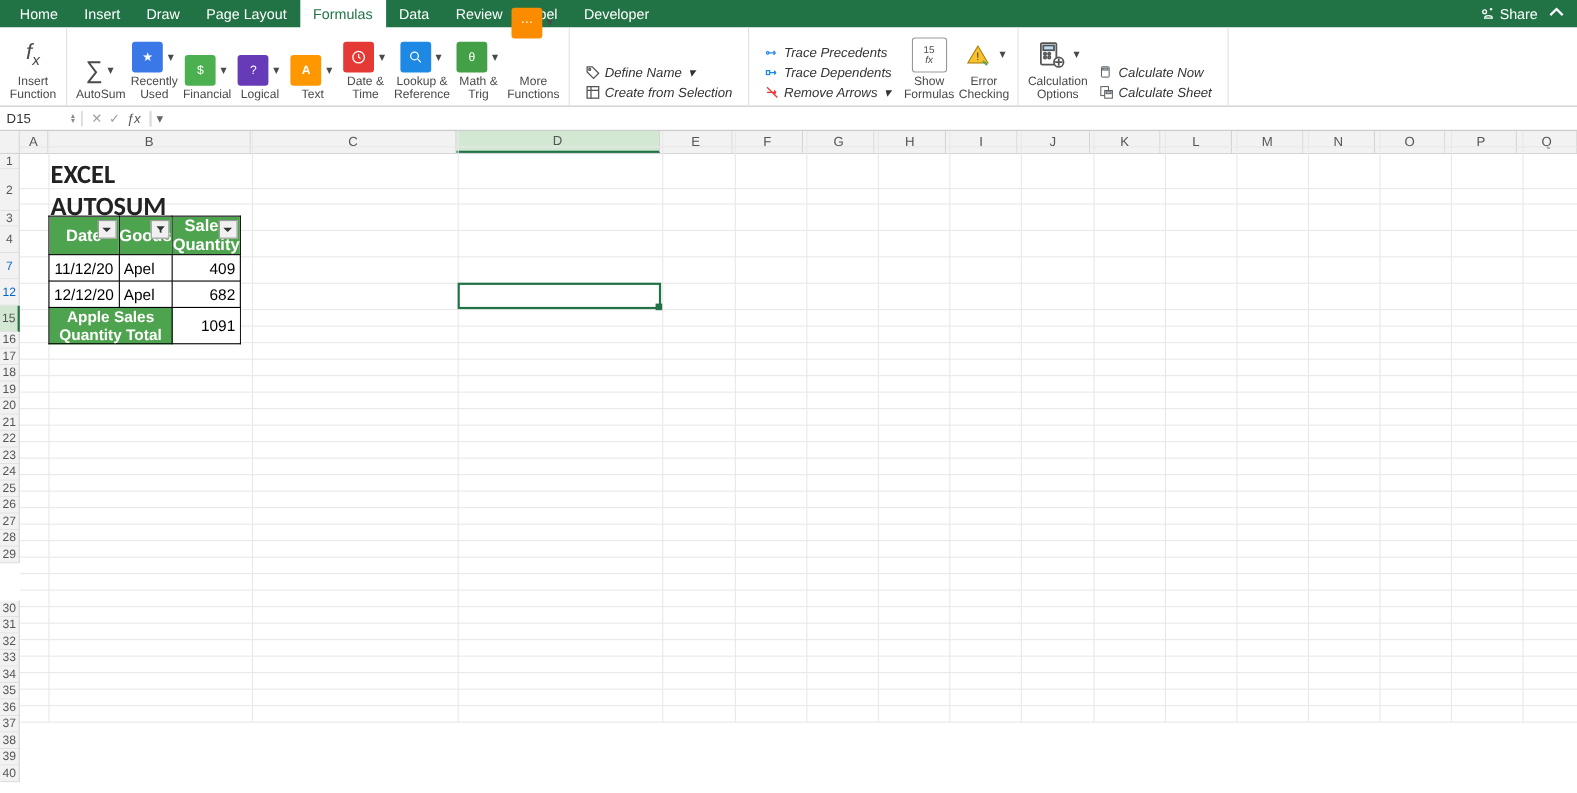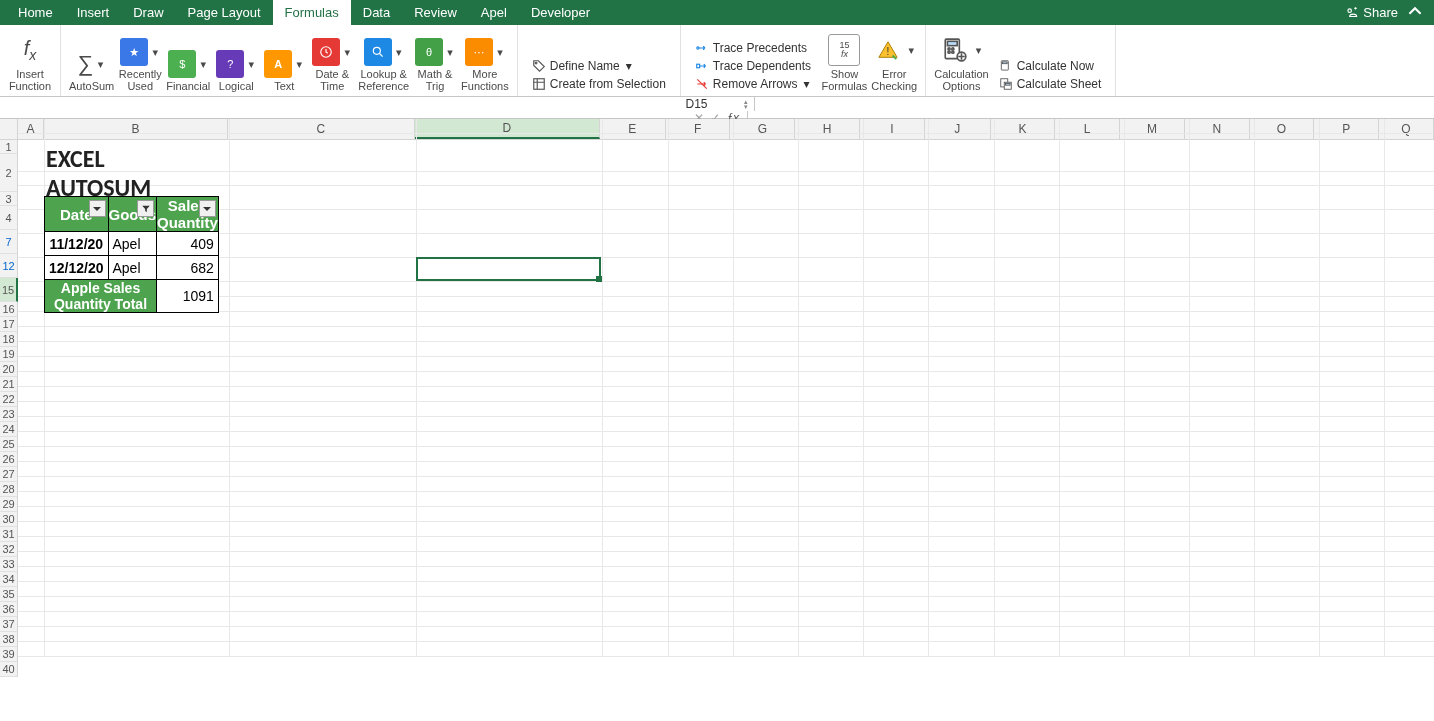--- a/index.html
+++ b/index.html
@@ -16,26 +16,26 @@
 
   
   .ribbon { height: 72px; border-bottom: 1px solid #c6c6c6; background: #fff; display: flex; align-items: stretch; font-size: 11px; color: #4a4a4a; }
   .rgroup { display: flex; align-items: flex-end; padding: 4px 8px 4px 8px; border-right: 1px solid #e1e1e1; gap: 4px; }
   .ritem { display: flex; flex-direction: column; align-items: center; justify-content: flex-end; min-width: 44px; text-align: center; line-height: 1.1; gap: 2px; cursor: pointer; }
   .ritem .label2 { font-size: 11px; }
   .ricon { width: 28px; height: 28px; display: flex; align-items: center; justify-content: center; border-radius: 3px; }
   .ricon.big { width: 32px; height: 32px; }
   .ricon.pill { width: 40px; }
   .stackcol { display:flex; flex-direction:column; gap:2px; align-items:flex-start; justify-content:center; padding:0 4px; }
-  .stackcol .row { display:flex; align-items:center; gap:4px; font-size:12px; color:#333; cursor:pointer; padding:1px 2px; white-space:nowrap;}
+  .stackcol .row { display:flex; align-items:center; gap:4px; font-size:12px; color:#333; cursor:pointer; padding:1px 2px; white-space:nowrap;font-style:italic;}
   .stackcol .row svg { width:14px; height:14px; }
   .dd-caret { width:10px; text-align:center; }
 
   
-  .fbar { height: 22px; border-bottom: 1px solid #c6c6c6; display: flex; align-items: center; font-size: 12px; color:#333;flex-direction:column; }
+  .fbar { height: 22px; border-bottom: 1px solid #c6c6c6; display: flex; align-items: center; font-size: 12px; color:#333; }
   .namebox { width: 75px; border-right: 1px solid #c6c6c6; padding: 0 6px; display:flex; align-items:center; justify-content:space-between;}
   .namebox .spin { display:flex; flex-direction:column; line-height:5px; color:#888; font-size:7px;}
   .fbar-icons { display:flex; align-items:center; gap:6px; padding:0 8px; color:#a0a0a0; border-right:1px solid #c6c6c6;}
   .fbar-icons .fx { font-style:italic; color:#555;}
   .finput { flex:1; padding:0 6px; }
   .fexpand { width:16px; text-align:center; color:#666; cursor:pointer; border-left:1px solid #e1e1e1;}
 
   
   .grid-wrap { position: relative; height: calc(721px - 25px - 72px - 22px); display:flex; }
   .gutter-corner { width: 18px; height: 21px; background:#f3f2f2; border-right:1px solid #d4d4d4; border-bottom:1px solid #d4d4d4; }
@@ -52,21 +52,21 @@
 
   
   .title-cell { position:absolute; font-weight:700; font-size:24px; font-family: Calibri, Arial, sans-serif; left:28px; top:25px; color:#222;}
   .data-table { position:absolute; left:26px; top:77px; border-collapse:collapse; font-family: Calibri, Arial, sans-serif;}
   .data-table th, .data-table td { border:1px solid #000; height:24px; }
   .data-table th { background:#4ea34e; color:#fff; font-weight:700; font-size:15px; position:relative; text-align:center;}
   .data-table th .fbtn { position:absolute; right:2px; top:3px; width:17px; height:17px; background:#f0f0f0; border:1px solid #999; display:flex;align-items:center;justify-content:center;}
   .data-table th .fbtn svg { width:10px;height:10px;}
   .data-table td { font-size:14px; padding:0 4px; background:#fff;}
   .data-table td.num { text-align:right; }
-  .data-table td.center { text-align:center;font-weight:bold; }
+  .data-table td.center { text-align:center; }
   .data-table td.left { text-align:left; }
   .data-table tr.total td.label { background:#4ea34e; color:#fff; font-weight:700; text-align:center;}
   .data-table tr.total td.sum { background:#fff; text-align:right; position:relative;}
   .sel-outline { position:absolute; border:2px solid #217346; pointer-events:none;}
   .sel-handle { position:absolute; width:6px; height:6px; background:#217346; right:-3px; bottom:-3px;}
   .colw-B { width:185px;} .colw-C{ width:187px;} .colw-D{ width:186px;}
 
   .gridhoriz { position:absolute; left:0; right:0; height:1px; background:#e8e8e8;}
   .gridvert { position:absolute; top:0; bottom:0; width:1px; background:#e8e8e8;}
 </style>
@@ -192,21 +192,21 @@
       <div class="label2" style="white-space:pre-line;text-align:center;">Math &amp;
 Trig</div>
     </div>
     <div class="ritem">
       <div style="display:flex;align-items:center;gap:2px;">
           <div class="ricon" style="background:#fb8c00;">
             <span style="color:#fff;">⋯</span>
           </div>
           <span class="dd-caret">▾</span>
         </div>
-      <div class="label2" style="white-space:pre-line;">More
+      <div class="label2" style="white-space:pre-line;margin-top:31px;">More
 Functions</div>
     </div>
   </div>
   <div class="rgroup">
     <div class="stackcol">
       <div class="row">
         <svg viewBox="0 0 24 24" fill="none" stroke="#555" stroke-width="2">
             <path d="M3 3h8l10 10-8 8L3 11z"></path>
             <circle cx="7" cy="7" r="1.5"></circle>
           </svg>
@@ -343,21 +343,21 @@
         <div class="rowhead" style="height: 15px;">20</div>
         <div class="rowhead" style="height: 15px;">21</div>
         <div class="rowhead" style="height: 15px;">22</div>
         <div class="rowhead" style="height: 15px;">23</div>
         <div class="rowhead" style="height: 15px;">24</div>
         <div class="rowhead" style="height: 15px;">25</div>
         <div class="rowhead" style="height: 15px;">26</div>
         <div class="rowhead" style="height: 15px;">27</div>
         <div class="rowhead" style="height: 15px;">28</div>
         <div class="rowhead" style="height: 15px;">29</div>
-        <div class="rowhead" style="height: 15px;">30</div>
+        <div class="rowhead" style="height: 15px; margin-top: 34px;">30</div>
         <div class="rowhead" style="height: 15px;">31</div>
         <div class="rowhead" style="height: 15px;">32</div>
         <div class="rowhead" style="height: 15px;">33</div>
         <div class="rowhead" style="height: 15px;">34</div>
         <div class="rowhead" style="height: 15px;">35</div>
         <div class="rowhead" style="height: 15px;">36</div>
         <div class="rowhead" style="height: 15px;">37</div>
         <div class="rowhead" style="height: 15px;">38</div>
         <div class="rowhead" style="height: 15px;">39</div>
         <div class="rowhead" style="height: 15px;">40</div>

